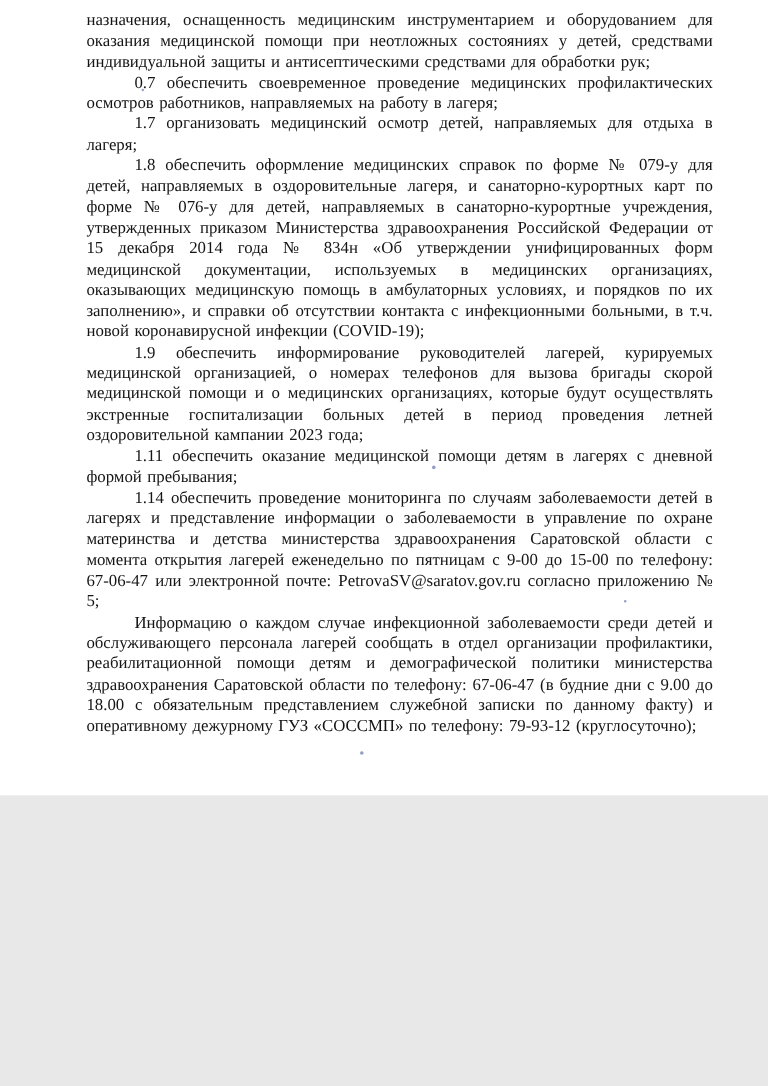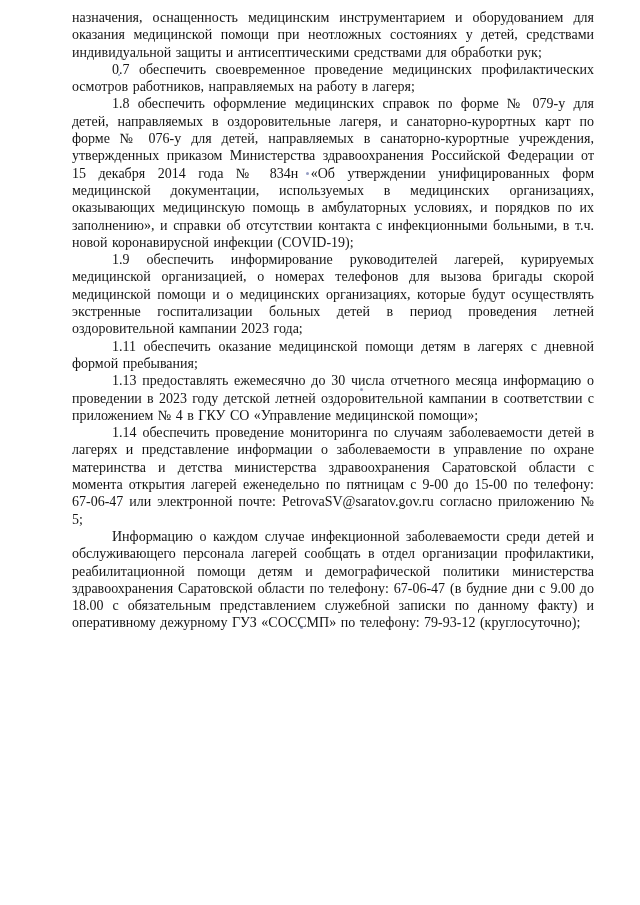--- a/index.html
+++ b/index.html
@@ -3,21 +3,21 @@
 <meta charset="utf-8">
 <style>
   html, body {
     margin: 0;
     padding: 0;
     background: #e8e8e8;
   }
   .page {
     position: relative;
     width: 640px;
-    height: 905px;
+    height: 663px;
     margin: 0 auto;
     background: #ffffff;
     box-sizing: border-box;
     padding: 9px 46px 12px 72px;
     overflow: hidden;
     font-family: "Liberation Serif", "DejaVu Serif", serif;
     font-size: 14px;
     line-height: 17.3px;
     color: #141414;
   }
@@ -44,24 +44,24 @@
   .s4 { left: 118px; top: 74px;  width: 2px; height: 2px; }
   .s5 { left: 520px; top: 500px; width: 2px; height: 2px; }
 </style>
 </head>
 <body>
 
 <div class="page">
   <div class="doc-body">
     <p class="continuation">назначения, оснащенность медицинским инструментарием и оборудованием для оказания медицинской помощи при неотложных состояниях у детей, средствами индивидуальной защиты и антисептическими средствами для обработки рук;</p>
     <p>0.7 обеспечить своевременное проведение медицинских профилактических осмотров работников, направляемых на работу в лагеря;</p>
+    <p>1.7 организовать медицинский осмотр детей, направляемых для отдыха в лагеря;</p>
     <p>1.8 обеспечить оформление медицинских справок по форме № 079-у для детей, направляемых в оздоровительные лагеря, и санаторно-курортных карт по форме № 076-у для детей, направляемых в санаторно-курортные учреждения, утвержденных приказом Министерства здравоохранения Российской Федерации от 15 декабря 2014 года № 834н «Об утверждении унифицированных форм медицинской документации, используемых в медицинских организациях, оказывающих медицинскую помощь в амбулаторных условиях, и порядков по их заполнению», и справки об отсутствии контакта с инфекционными больными, в т.ч. новой коронавирусной инфекции (COVID-19);</p>
     <p>1.9 обеспечить информирование руководителей лагерей, курируемых медицинской организацией, о номерах телефонов для вызова бригады скорой медицинской помощи и о медицинских организациях, которые будут осуществлять экстренные госпитализации больных детей в период проведения летней оздоровительной кампании 2023 года;</p>
     <p>1.11 обеспечить оказание медицинской помощи детям в лагерях с дневной формой пребывания;</p>
-    <p>1.13 предоставлять ежемесячно до 30 числа отчетного месяца информацию о проведении в 2023 году детской летней оздоровительной кампании в соответствии с приложением № 4 в ГКУ СО «Управление медицинской помощи»;</p>
     <p>1.14 обеспечить проведение мониторинга по случаям заболеваемости детей в лагерях и представление информации о заболеваемости в управление по охране материнства и детства министерства здравоохранения Саратовской области с момента открытия лагерей еженедельно по пятницам с 9-00 до 15-00 по телефону: 67-06-47 или электронной почте: PetrovaSV@saratov.gov.ru согласно приложению № 5;</p>
     <p>Информацию о каждом случае инфекционной заболеваемости среди детей и обслуживающего персонала лагерей сообщать в отдел организации профилактики, реабилитационной помощи детям и демографической политики министерства здравоохранения Саратовской области по телефону: 67-06-47 (в будние дни с 9.00 до 18.00 с обязательным представлением служебной записки по данному факту) и оперативному дежурному ГУЗ «СОССМП» по телефону: 79-93-12 (круглосуточно);</p>
   </div>
 
   <span class="speck s1"></span>
   <span class="speck s2"></span>
   <span class="speck s3"></span>
   <span class="speck s4"></span>
   <span class="speck s5"></span>
 </div>

